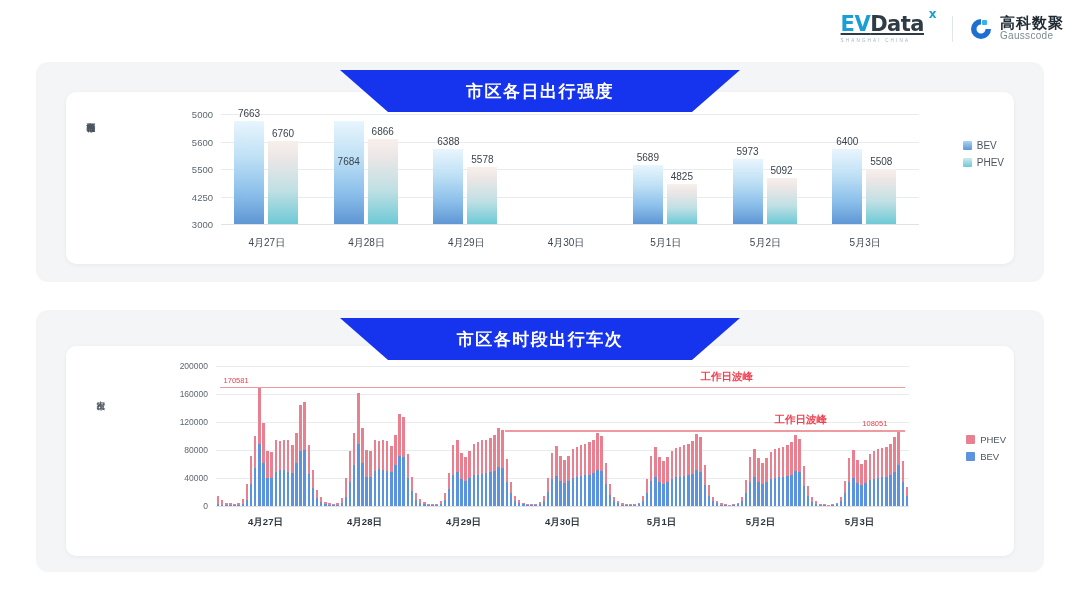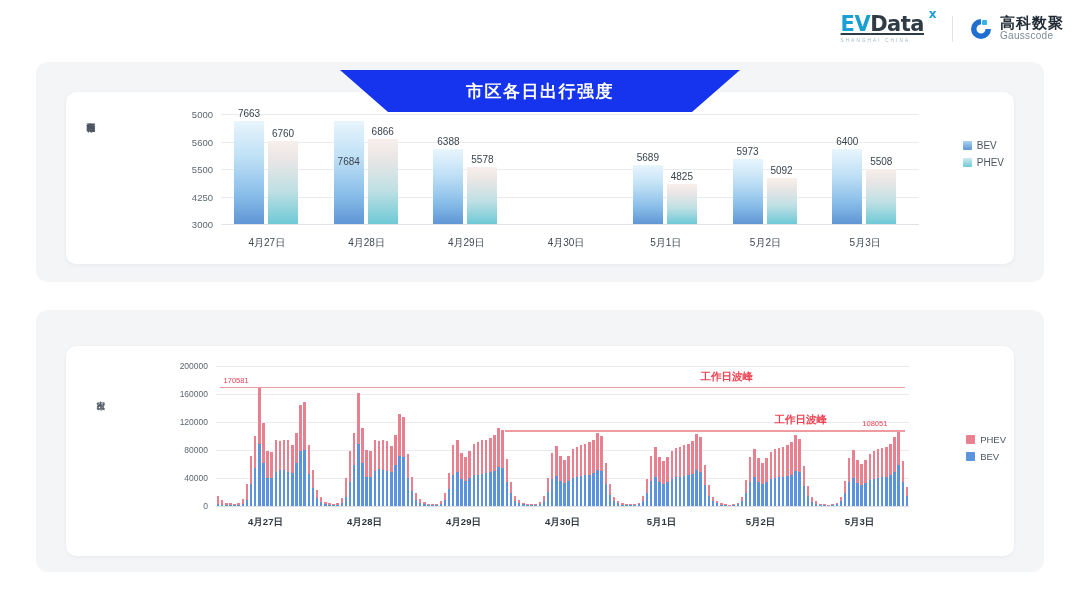--- a/index.html
+++ b/index.html
@@ -219,20 +219,23 @@
             </div>
             <div class="row">
               <span class="sw phev"></span>
               <span class="lbl">PHEV</span>
             </div>
           </div>
         </div>
     </div>
   </div>
 
+  <div class="ribbon ribbon-2">
+    <span class="ribbon-text">市区各时段出行车次</span>
+  </div>
 
   <div class="panel panel-2">
     <div class="card">
       <div class="chart" id="chart2">
           <div class="ylabel" style="left: 28px; top: 48px; height: 70px;">出行车次</div>
           <div class="c2-plot">
             <div class="axisline" style="left: 0px; right: 0px; top: 140px;"></div>
             <div class="gridline" style="left: 0px; right: 0px; top: 112px;"></div>
             <div class="gridline" style="left: 0px; right: 0px; top: 84px;"></div>
             <div class="gridline" style="left: 0px; right: 0px; top: 56px;"></div>

